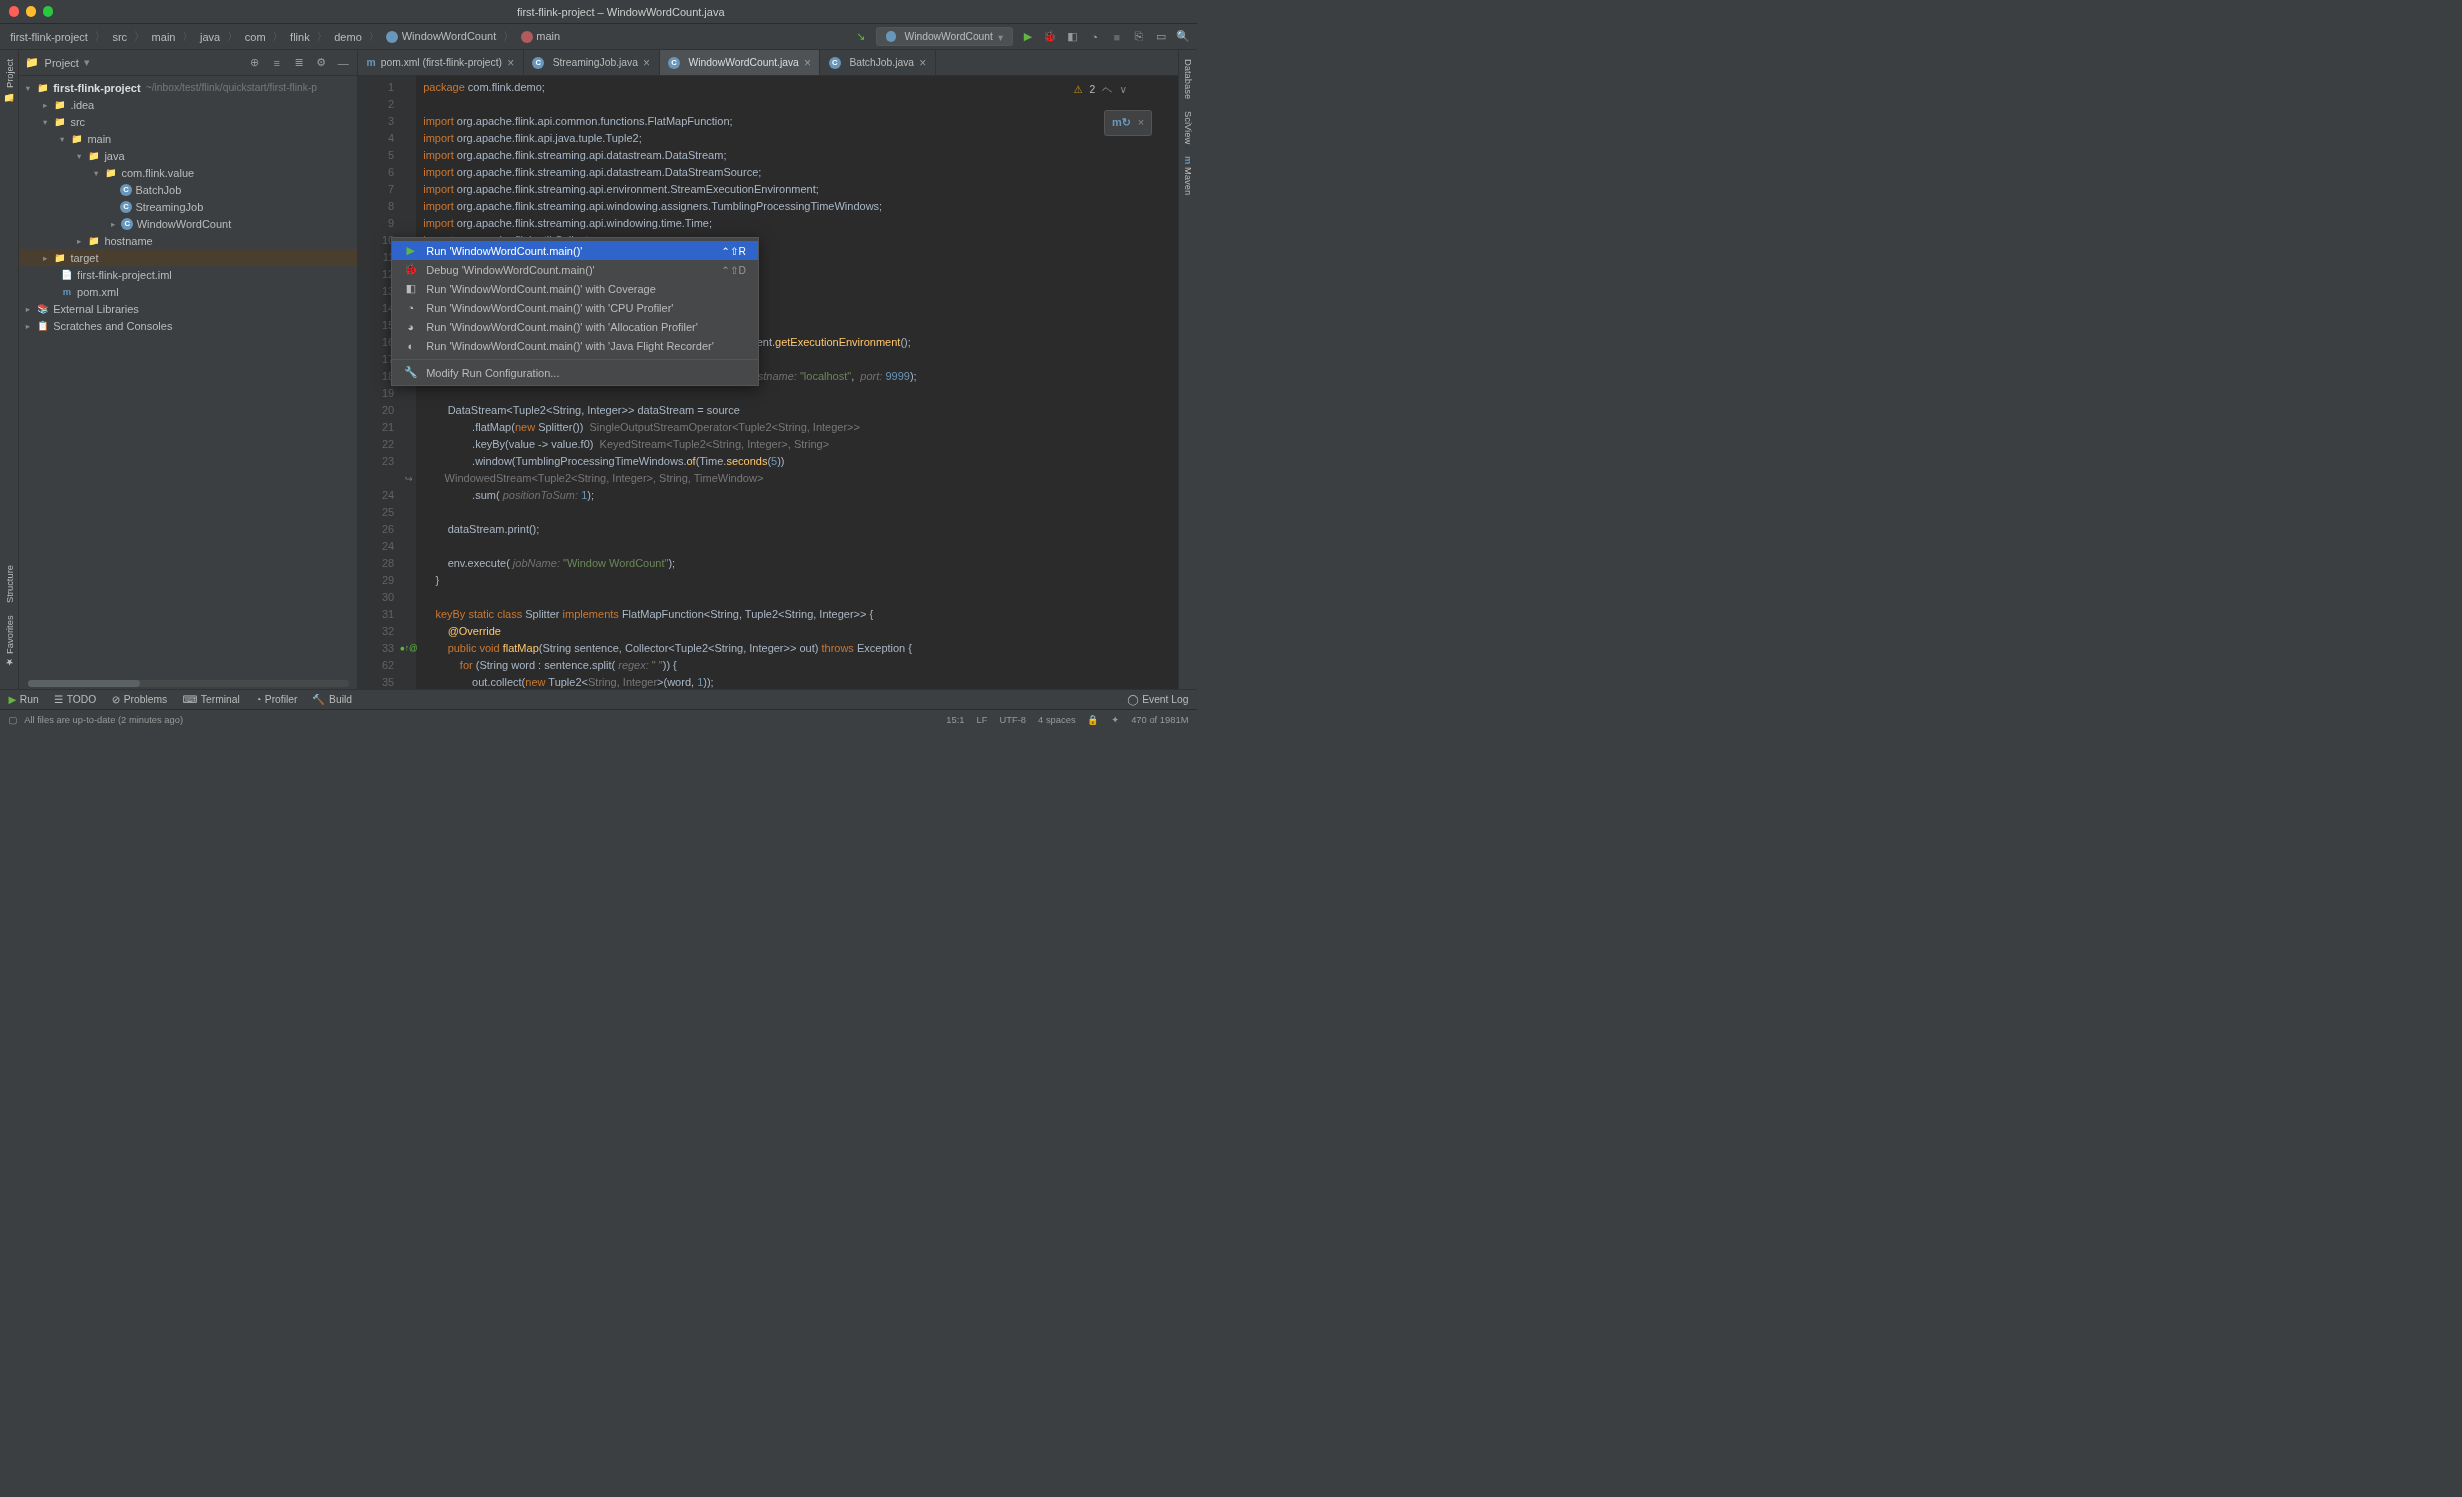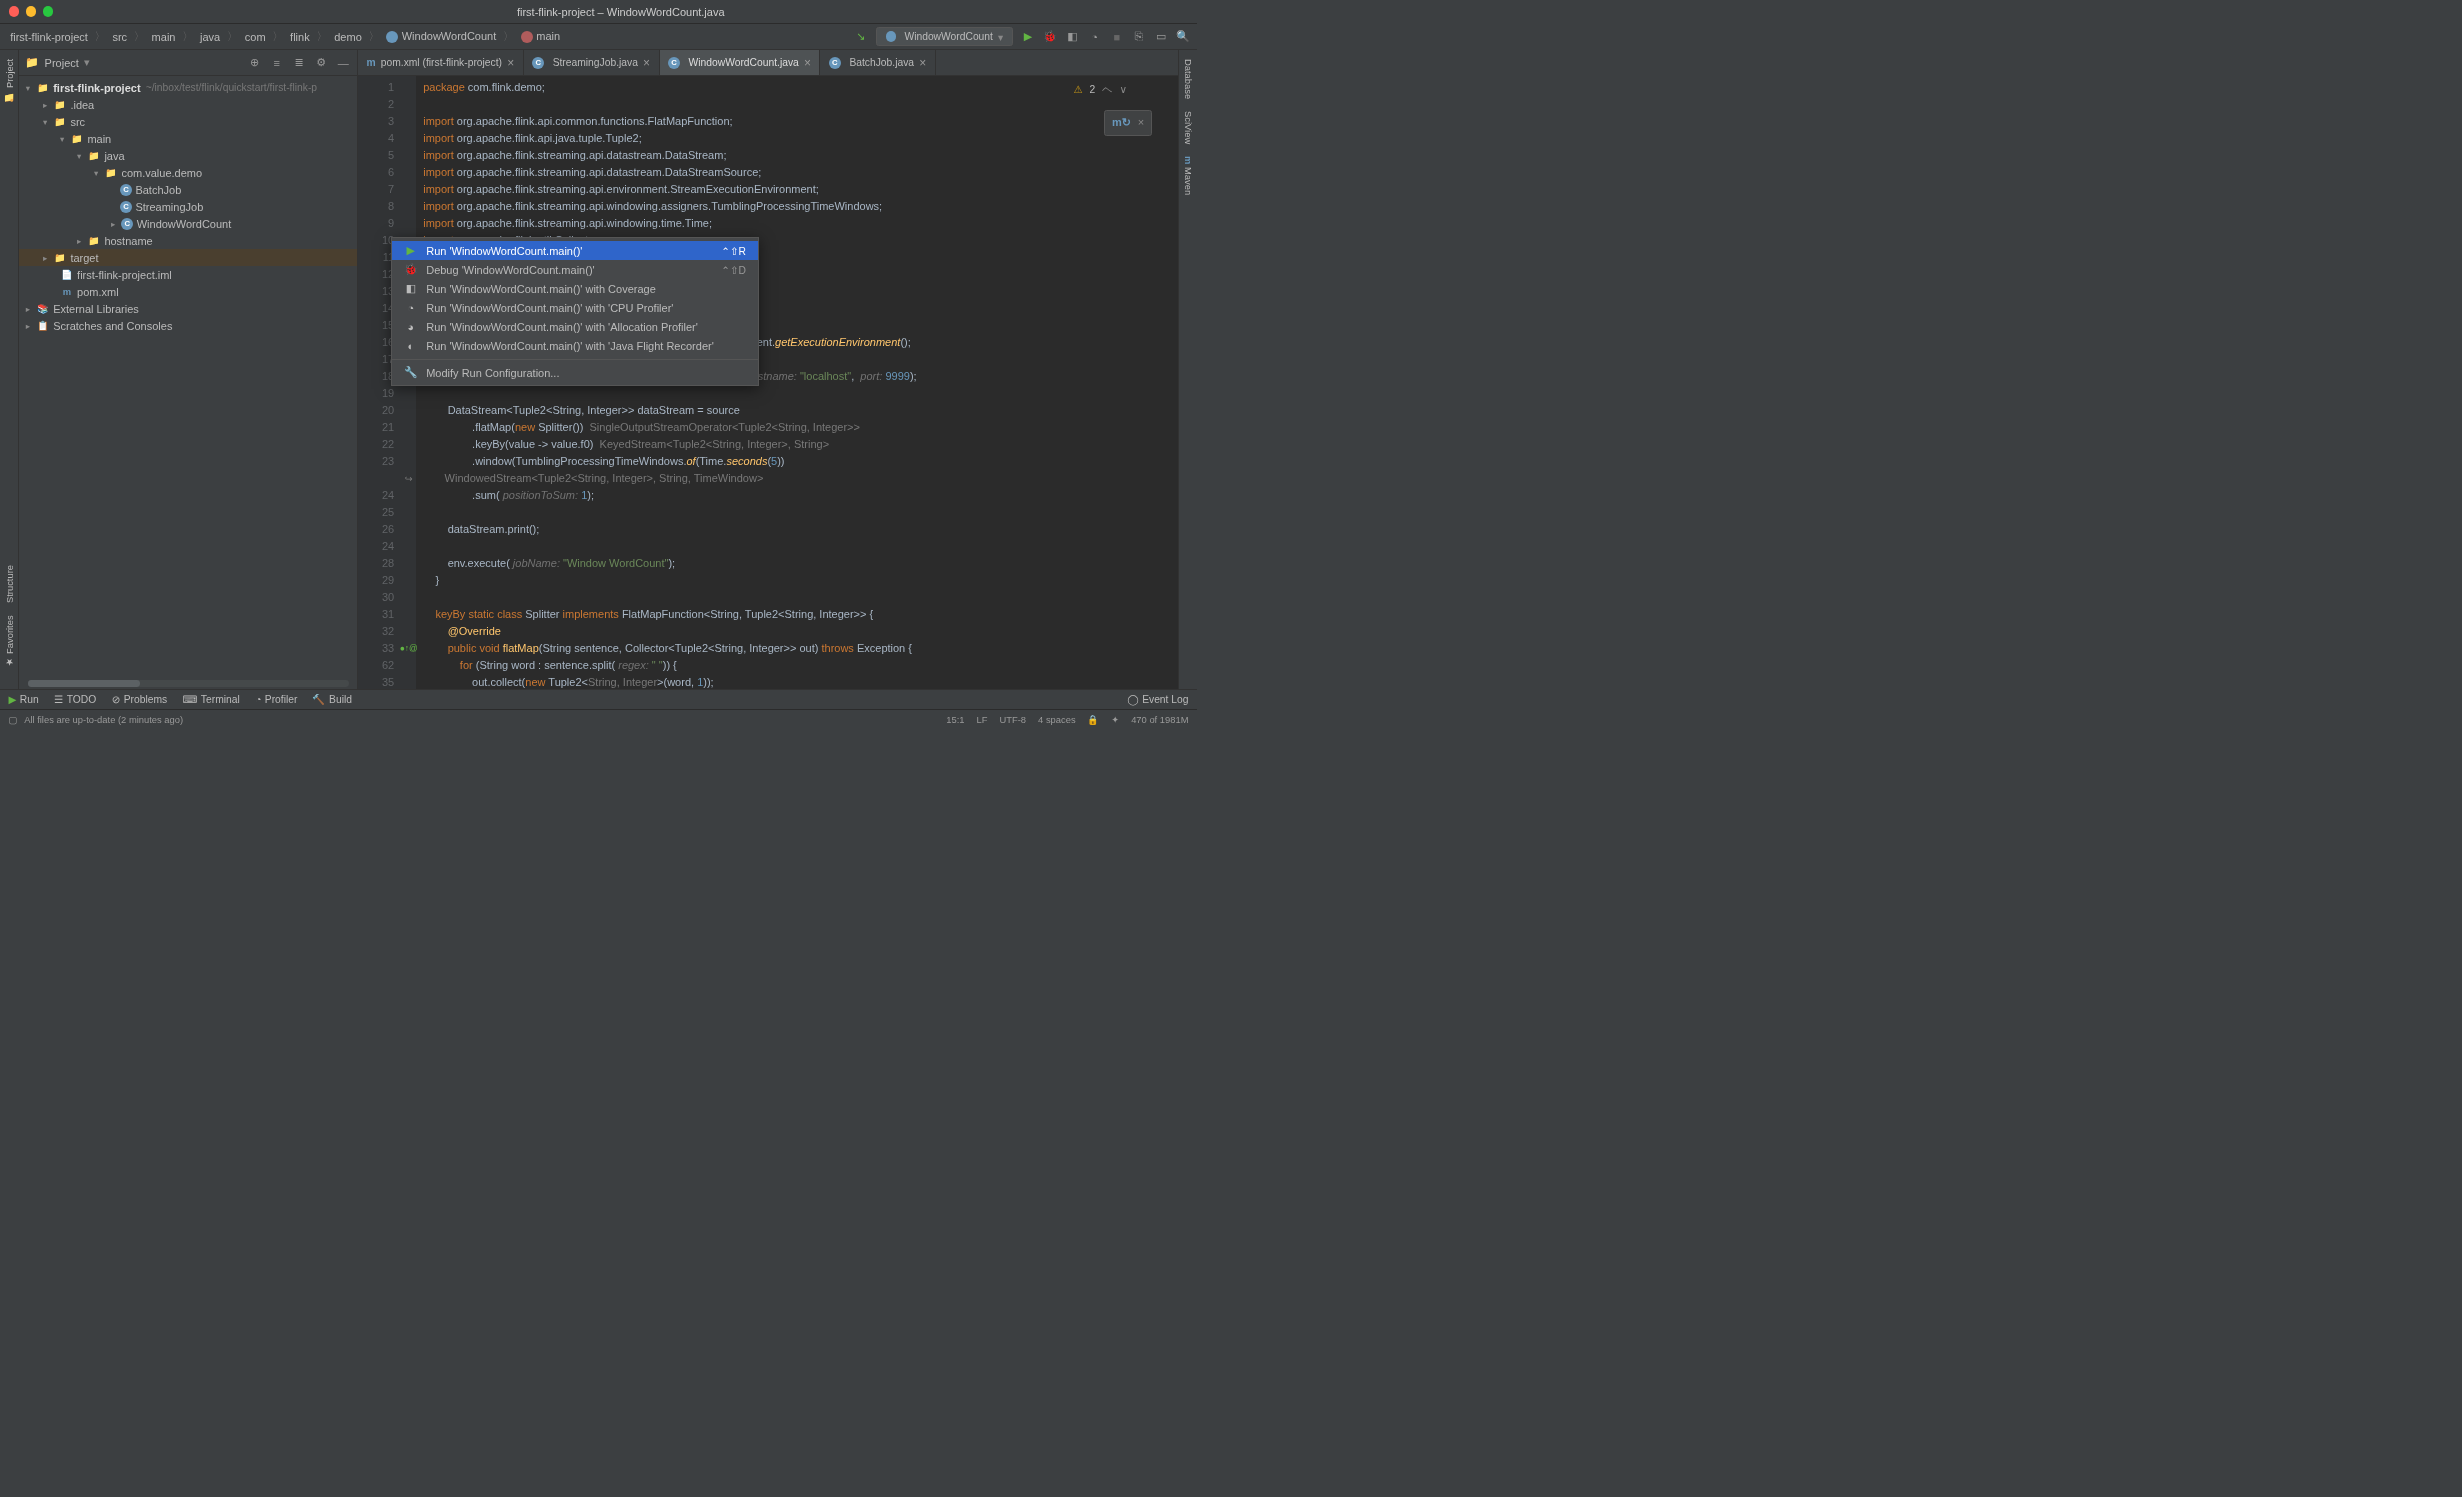--- a/index.html
+++ b/index.html
@@ -43,21 +43,21 @@
 .tab.active { background:#4e5254; color:#ddd; }
 .tab-close { color:#999; font-size:12px; }
 .editor { flex:1; display:flex; font-family:'Menlo','Consolas',monospace; font-size:11px; line-height:17px; position:relative; overflow:hidden; }
 .gutter { width:43px; background:#313335; text-align:right; padding:3.4px 6.8px 3.4px 0; color:#606366; }
 .gutter-line { height:17px; }
 .gutter-extra { width:15.4px; background:#313335; padding-top:3.4px; }
 .gutter-mark { height:17px; display:flex; align-items:center; justify-content:center; }
 .play-gutter { color:#62b543; font-size:9.4px; }
 .code { flex:1; padding:3.4px 6.8px; position:relative; }
 .code-line { height:17px; white-space:pre; }
-.kw{color:#cc7832}.str{color:#6a8759}.num{color:#6897bb}.typ{color:#a9b7c6}.fn{color:#ffc66d}.it{font-style:italic}.param{color:#727272;font-style:italic}.hint{color:#787878}
+.kw{color:#cc7832}.str{color:#6a8759}.num{color:#6897bb}.typ{color:#a9b7c6}.fn{color:#ffc66d}.it{}.param{color:#727272;font-style:italic}.hint{color:#787878}
 .context-menu { position:absolute; top:237px; left:391px; background:#46484a; border:0.9px solid #555; box-shadow:0 3.4px 13.7px rgba(0,0,0,.5); min-width:368px; z-index:1000; padding:3.4px 0; }
 .menu-item { height:19px; display:flex; align-items:center; padding:0 12px; gap:8.5px; cursor:pointer; font-size:11px; }
 .menu-item.sel { background:#2f65ca; color:#fff; }
 .menu-sep { height:0.9px; background:#555; margin:3.4px 0; }
 .menu-shortcut { margin-left:auto; color:#999; font-size:10.3px; }
 .menu-item.sel .menu-shortcut { color:#fff; }
 .menu-icon { width:13.7px; display:flex; justify-content:center; }
 .bottom-bar { height:20.5px; background:#3c3f41; border-top:0.9px solid #323232; display:flex; align-items:center; padding:0 8.5px; gap:15.4px; font-size:10.3px; }
 .bottom-item { display:flex; align-items:center; gap:3.4px; cursor:pointer; }
 .status-bar { height:19px; background:#3c3f41; border-top:0.9px solid #2b2b2b; display:flex; align-items:center; padding:0 8.5px; font-size:9.4px; color:#999; }
@@ -168,21 +168,21 @@
           <span>main</span>
         </div>
       <div class="tree-row" style="padding-left:58px">
           <span class="arrow">▾</span>
           <span class="tree-icon folder-src">📁</span>
           <span>java</span>
         </div>
       <div class="tree-row" style="padding-left:75px">
           <span class="arrow">▾</span>
           <span class="tree-icon folder">📁</span>
-          <span>com.value.demo</span>
+          <span>com.flink.value</span>
         </div>
       <div class="tree-row" style="padding-left:101px">
           <span class="tree-icon java-icon">C</span>
           <span>BatchJob</span>
         </div>
       <div class="tree-row" style="padding-left:101px">
           <span class="tree-icon java-icon">C</span>
           <span>StreamingJob</span>
         </div>
       <div class="tree-row" style="padding-left:92px">

